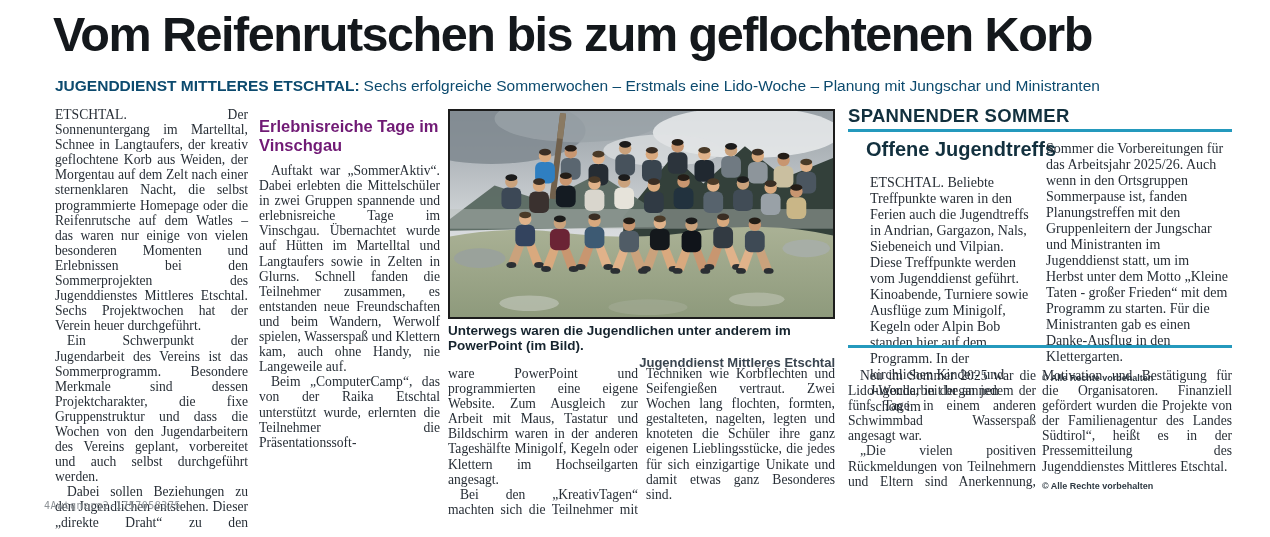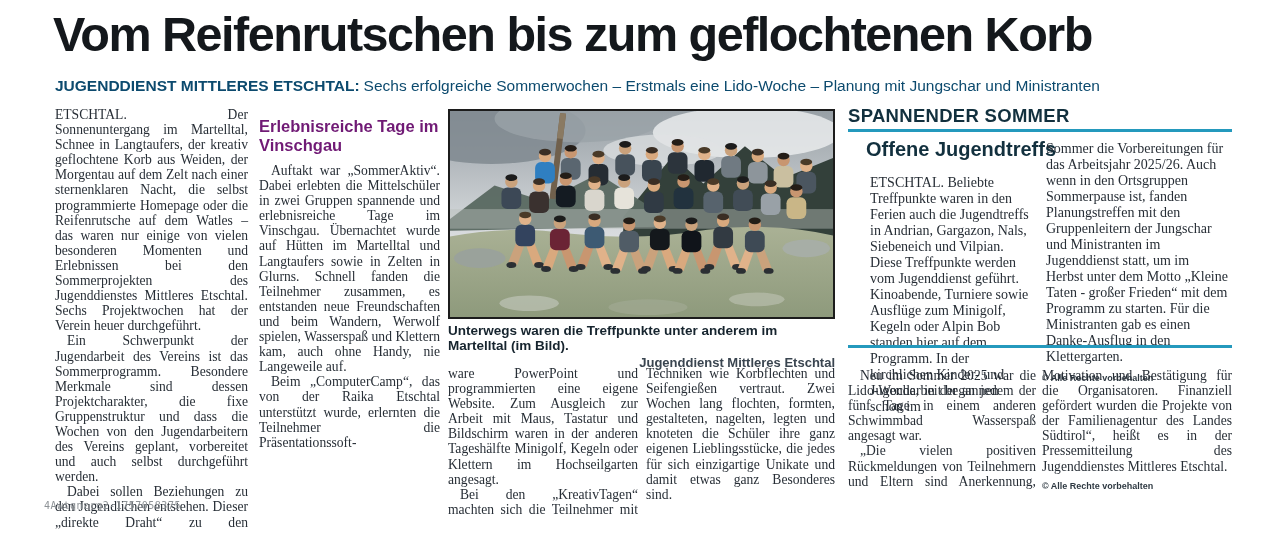--- a/index.html
+++ b/index.html
@@ -310,21 +310,21 @@
             <ellipse cx="322" cy="163" rx="5" ry="3" fill="#2b2f33"></ellipse>
             <rect x="298" y="122" width="20" height="22" rx="6" fill="#3e4a55"></rect>
             <circle cx="308" cy="116" r="6.3" fill="#c89670"></circle>
             <ellipse cx="308" cy="112" rx="6" ry="3.4" fill="#241d17"></ellipse>
           </g>
         </g>
     </svg>
   </figure>
 
   <div class="caption">
-    <div class="caption-text">Unterwegs waren die Treffpunkte unter anderem im Martelltal (im Bild).</div>
+    <div class="caption-text">Unterwegs waren die Jugendlichen unter anderem im PowerPoint (im Bild).</div>
     <div class="caption-credit">Jugenddienst Mittleres Etschtal</div>
   </div>
 
   <div class="bodycol col3">
     <p>ware PowerPoint und programmierten eine eigene Website. Zum Ausgleich zur Arbeit mit Maus, Tastatur und Bildschirm waren in der anderen Tageshälfte Minigolf, Kegeln oder Klettern im Hochseilgarten angesagt.</p>
     <p class="ind cont">Bei den „KreativTagen“ machten sich die Teilnehmer mit</p>
   </div>
 
   <div class="bodycol col4">
     <p>Techniken wie Korbflechten und Seifengießen vertraut. Zwei Wochen lang flochten, formten, gestalteten, nagelten, legten und knoteten die Schüler ihre ganz eigenen Lieblingsstücke, die jedes für sich einzigartige Unikate und damit etwas ganz Besonderes sind.</p>

